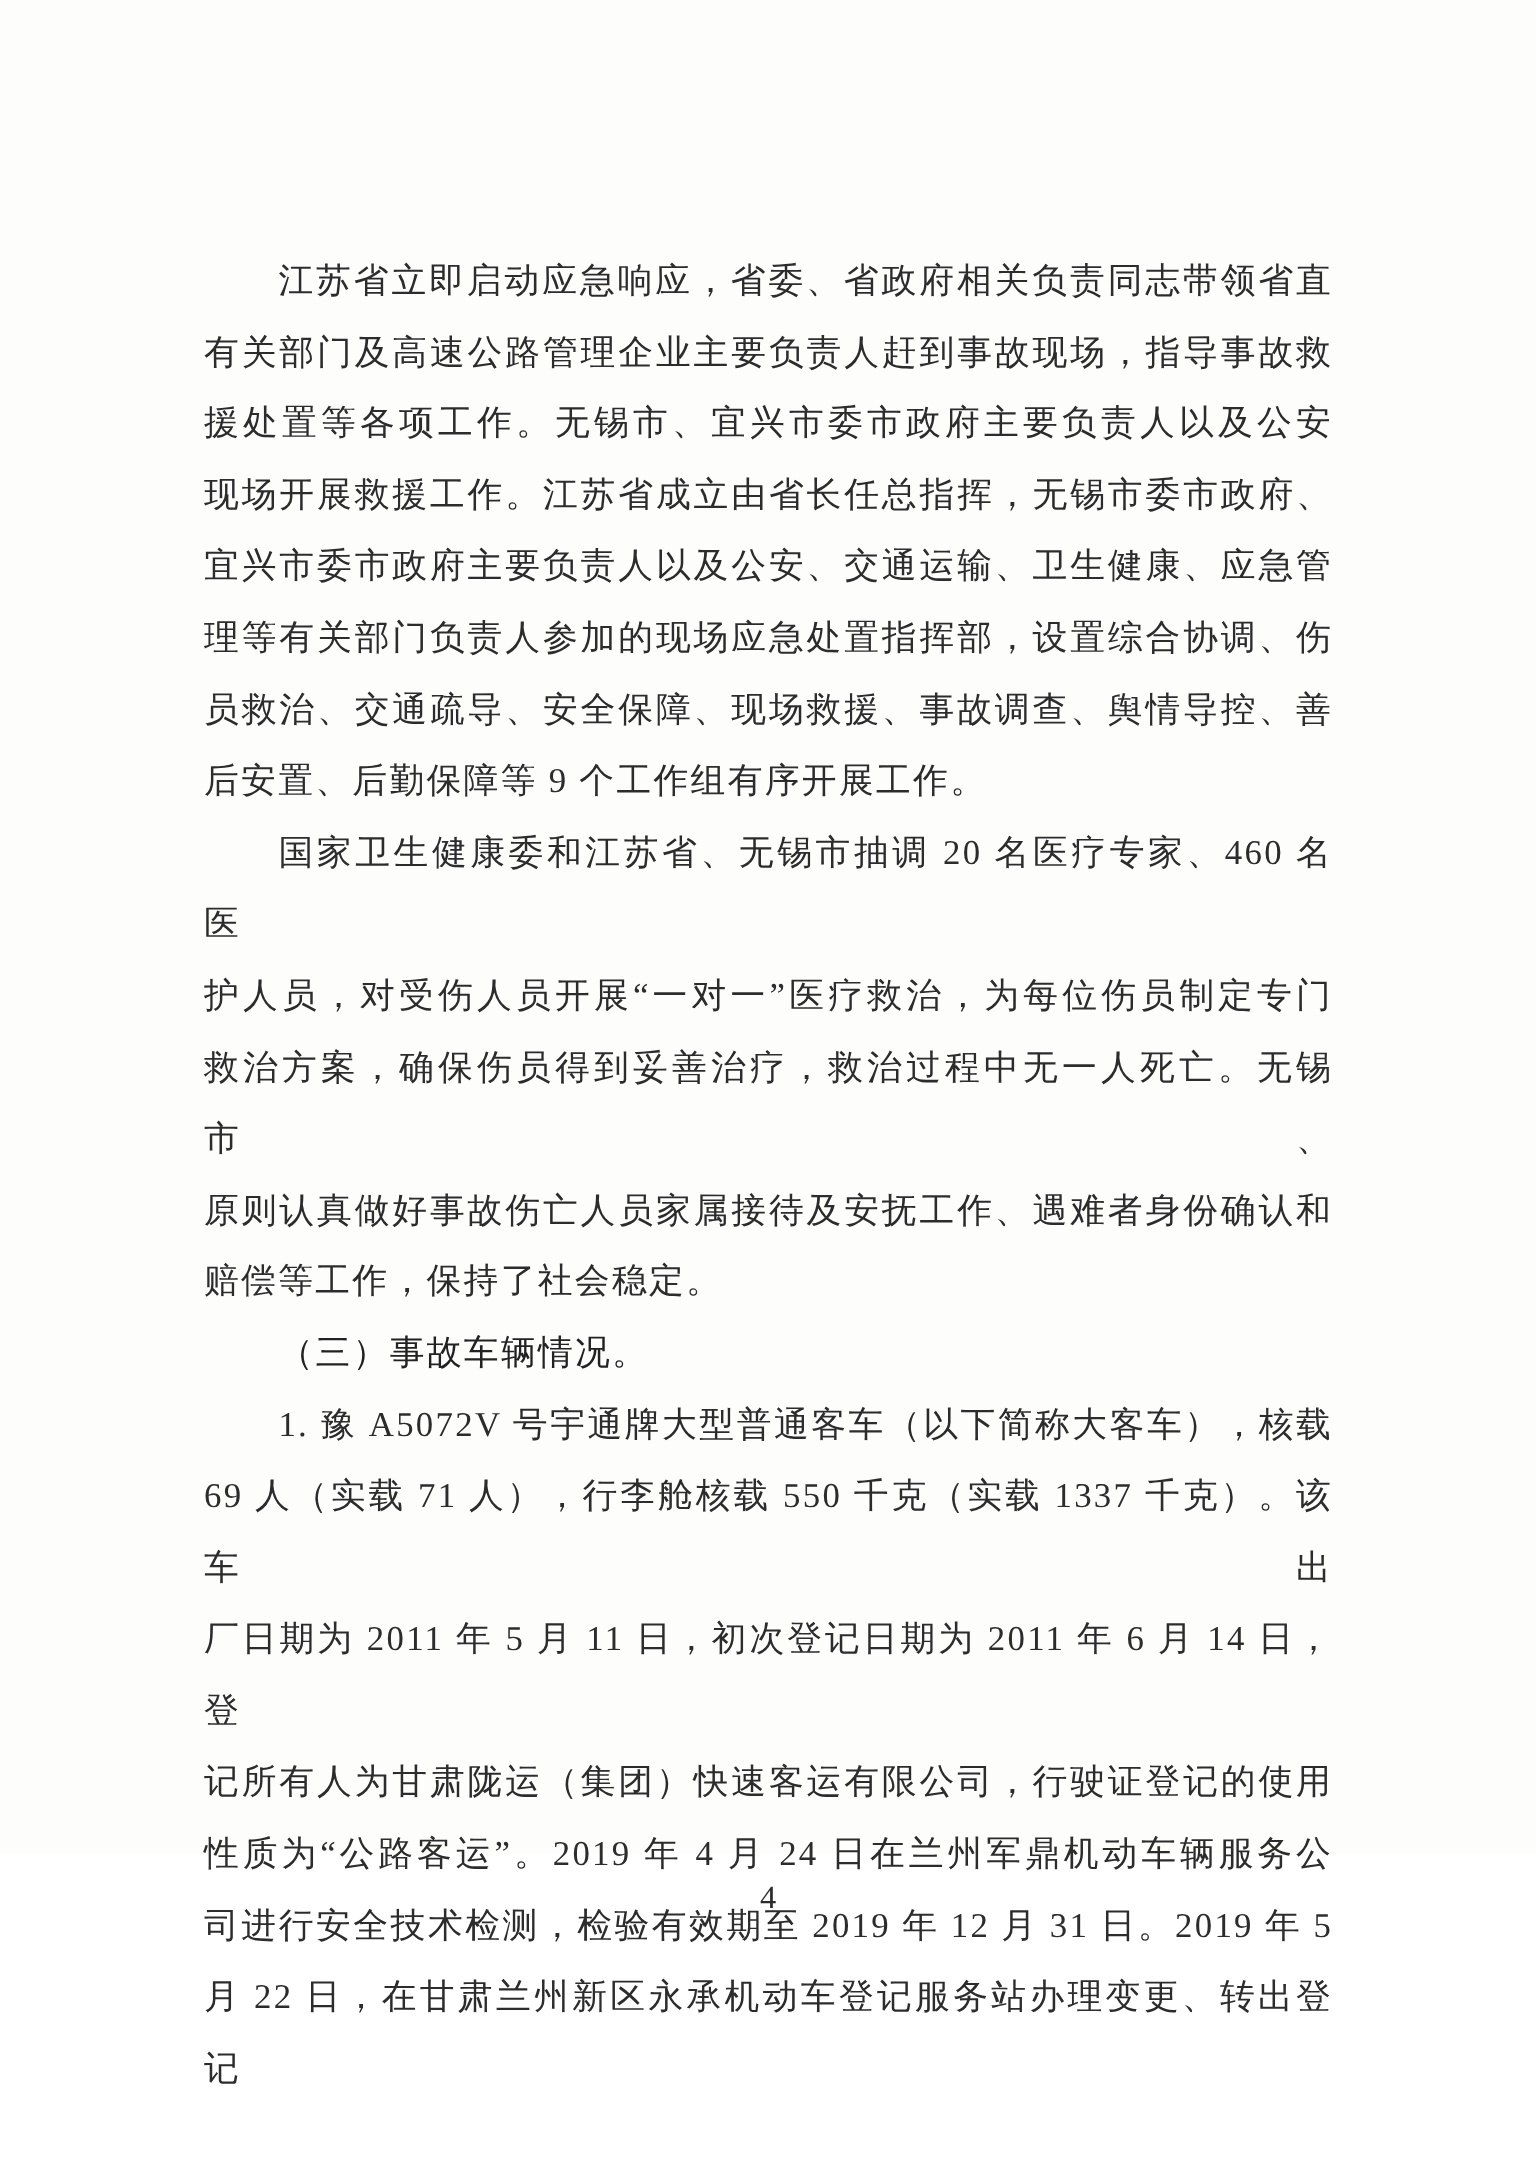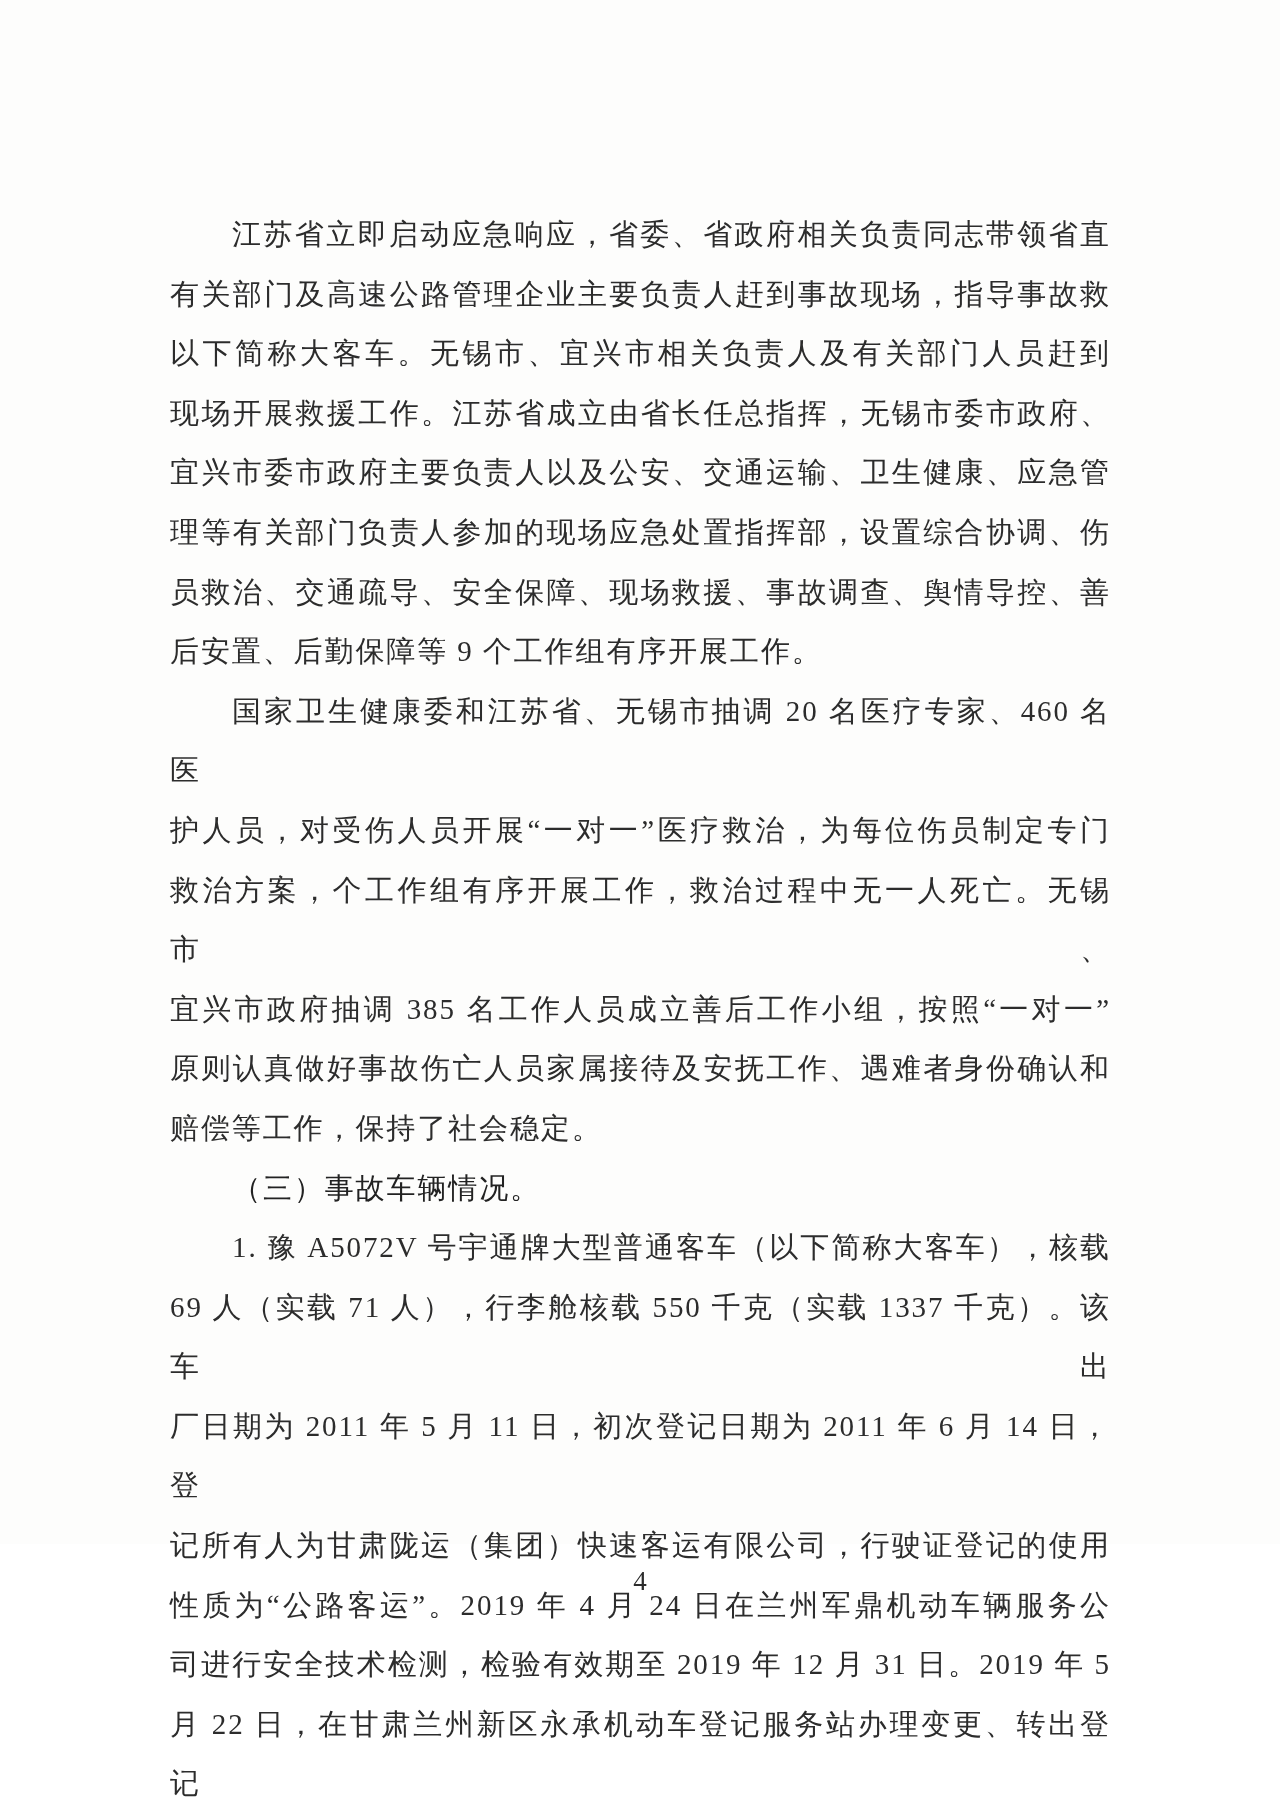--- a/index.html
+++ b/index.html
@@ -62,30 +62,29 @@
 </style>
 </head>
 <body>
 
 <div class="page">
 
   <div class="body-block">
 
   <div class="text-line indent just">江苏省立即启动应急响应，省委、省政府相关负责同志带领省直</div>
       <div class="text-line just">有关部门及高速公路管理企业主要负责人赶到事故现场，指导事故救</div>
-      <div class="text-line just">以下简称大客车。无锡市、宜兴市相关负责人及有关部门人员赶到</div>
+      <div class="text-line just">援处置等各项工作。无锡市、宜兴市委市政府主要负责人以及公安</div>
       <div class="text-line just">现场开展救援工作。江苏省成立由省长任总指挥，无锡市委市政府、</div>
       <div class="text-line just">宜兴市委市政府主要负责人以及公安、交通运输、卫生健康、应急管</div>
       <div class="text-line just">理等有关部门负责人参加的现场应急处置指挥部，设置综合协调、伤</div>
       <div class="text-line just">员救治、交通疏导、安全保障、现场救援、事故调查、舆情导控、善</div>
       <div class="text-line">后安置、后勤保障等 9 个工作组有序开展工作。</div>
       <div class="text-line indent just">国家卫生健康委和江苏省、无锡市抽调 20 名医疗专家、460 名医</div>
       <div class="text-line just">护人员，对受伤人员开展“一对一”医疗救治，为每位伤员制定专门</div>
-      <div class="text-line just">救治方案，个工作组有序开展工作，救治过程中无一人死亡。无锡市、</div>
-      <div class="text-line just">宜兴市政府抽调 385 名工作人员成立善后工作小组，按照“一对一”</div>
+      <div class="text-line just">救治方案，确保伤员得到妥善治疗，救治过程中无一人死亡。无锡市、</div>
       <div class="text-line just">原则认真做好事故伤亡人员家属接待及安抚工作、遇难者身份确认和</div>
       <div class="text-line">赔偿等工作，保持了社会稳定。</div>
       <div class="text-line indent bold">（三）事故车辆情况。</div>
       <div class="text-line indent just">1. 豫 A5072V 号宇通牌大型普通客车（以下简称大客车），核载</div>
       <div class="text-line just">69 人（实载 71 人），行李舱核载 550 千克（实载 1337 千克）。该车出</div>
       <div class="text-line just">厂日期为 2011 年 5 月 11 日，初次登记日期为 2011 年 6 月 14 日，登</div>
       <div class="text-line just">记所有人为甘肃陇运（集团）快速客运有限公司，行驶证登记的使用</div>
       <div class="text-line just">性质为“公路客运”。2019 年 4 月 24 日在兰州军鼎机动车辆服务公</div>
       <div class="text-line just">司进行安全技术检测，检验有效期至 2019 年 12 月 31 日。2019 年 5</div>
       <div class="text-line just">月 22 日，在甘肃兰州新区永承机动车登记服务站办理变更、转出登记</div>

